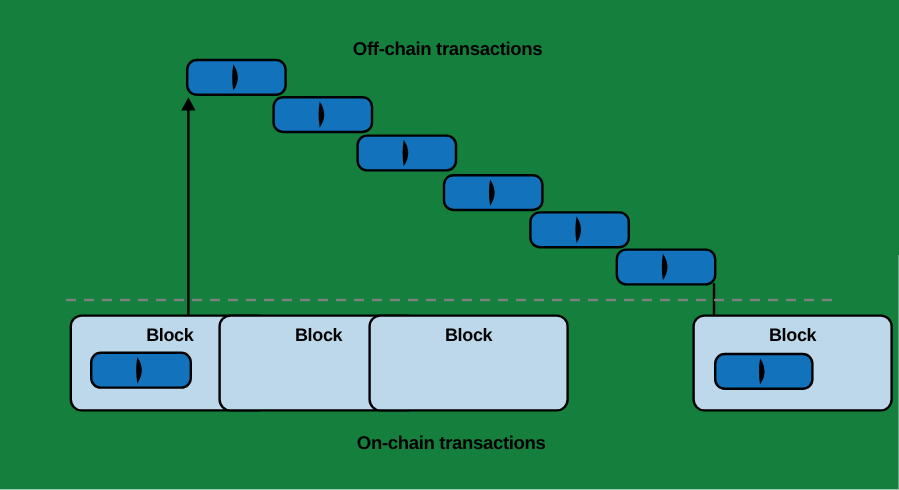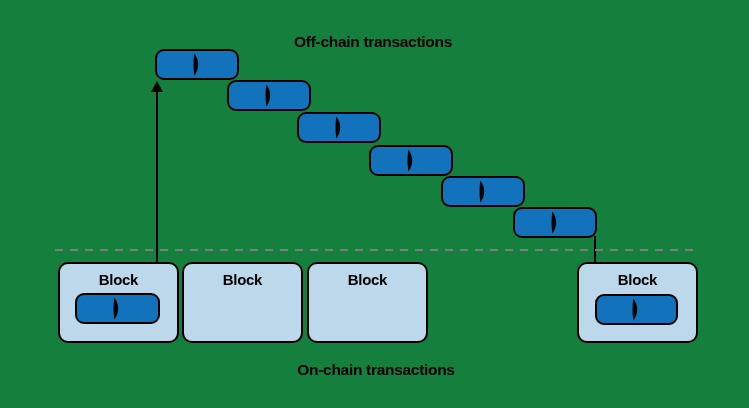--- a/index.html
+++ b/index.html
@@ -43,20 +43,21 @@
 
   
   .block {
     position: absolute;
     top: 262px;
     width: 117px;
     height: 77px;
     background: #BDD8EB;
     border: 2px solid #000000;
     border-radius: 10px;
+    padding-left: 46px;
   }
   .block-label {
     position: absolute;
     top: 7px;
     left: 0;
     width: 100%;
     text-align: center;
     font-size: 15px;
     font-weight: 700;
     letter-spacing: -0.3px;

